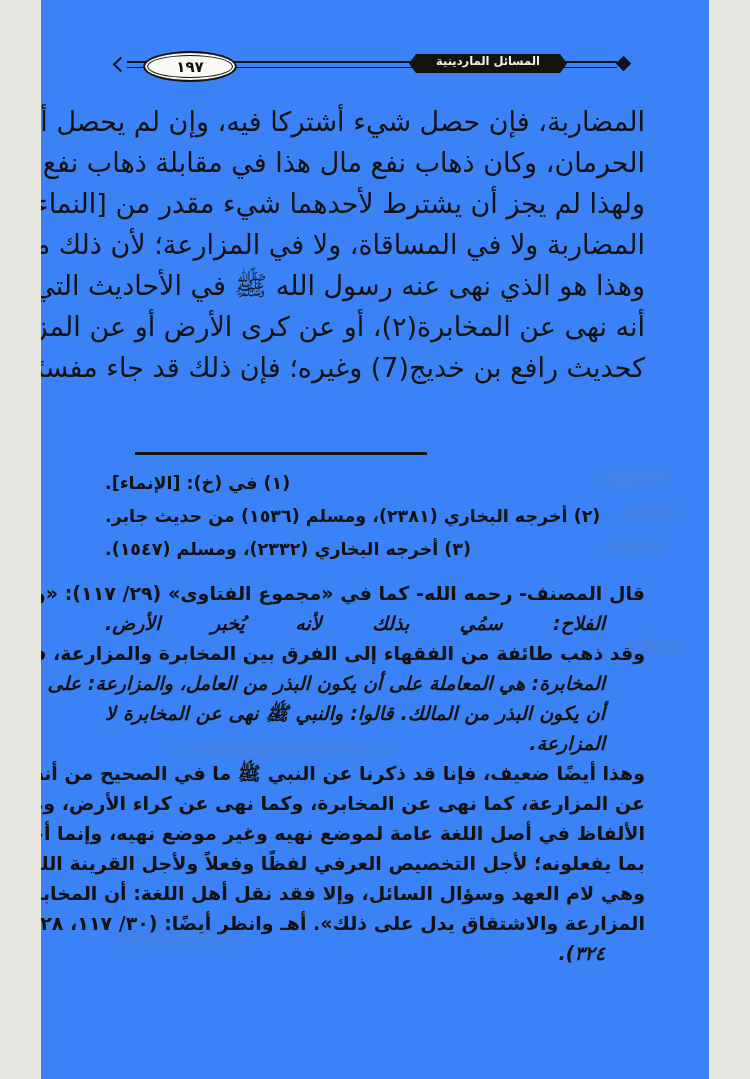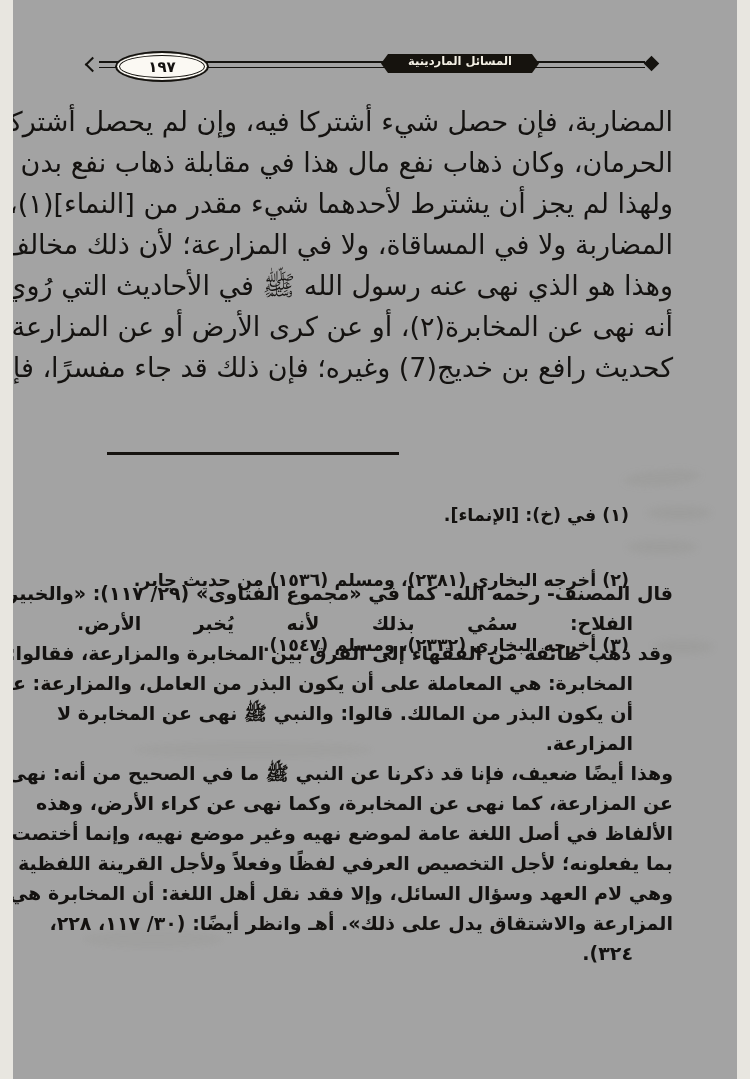--- a/index.html
+++ b/index.html
@@ -1,21 +1,21 @@
 <!DOCTYPE html>
 <html lang="ar"><head>
 <meta charset="utf-8">
 <style>
   html, body { margin: 0; padding: 0; background: #e8e6e0; }
   #page {
     position: relative;
-    width: 724px;
+    width: 668px;
     height: 1079px;
     margin: 0 auto;
-    background: #a3a3a3;
+    background: #3b82f6;
     overflow: hidden;
     font-family: "DejaVu Sans", sans-serif;
     color: #141210;
   }
 
   
   .header { position: absolute; top: 52px; left: 86px; right: 86px; height: 32px; }
   .rule-top { position: absolute; top: 9px;  left: 0; right: 6px; height: 2px; background: #15130f; }
   .rule-bot { position: absolute; top: 15px; left: 0; right: 6px; height: 1px; background: #15130f; }
   .cartouche {
@@ -57,30 +57,30 @@
 
   
   .sep { position: absolute; top: 452px; left: 94px; width: 292px; height: 3px; background: #161310; }
 
   
   .footnotes { position: absolute; top: 467px; left: 64px; right: 64px; direction: rtl; }
   .fn-item {
     padding-right: 44px;
     font-size: 17.5px; font-weight: 700;
     height: 33px; line-height: 33px;
-    text-align: right; white-space: nowrap; margin-top: 32px;
+    text-align: left; white-space: nowrap;
   }
   .commentary { position: absolute; top: 578px; left: 64px; right: 64px; direction: rtl; }
   .cline {
     font-size: 19px; font-weight: 700;
     height: 30px; line-height: 30px;
     text-align: justify; text-align-last: justify;
     white-space: nowrap;
   }
-  .cline.indent { padding-right: 40px; }
+  .cline.indent { padding-right: 40px; font-style: italic; }
   .cline.short  { text-align: right; text-align-last: right; }
 
   
   .smudge {
     position: absolute; border-radius: 50%;
     background: rgba(125, 125, 118, 0.12);
     filter: blur(3px);
   }
   .sm1 { top: 470px; right: 36px;  width: 78px;  height: 16px; transform: rotate(-4deg); }
   .sm2 { top: 506px; right: 26px;  width: 64px;  height: 14px; }

